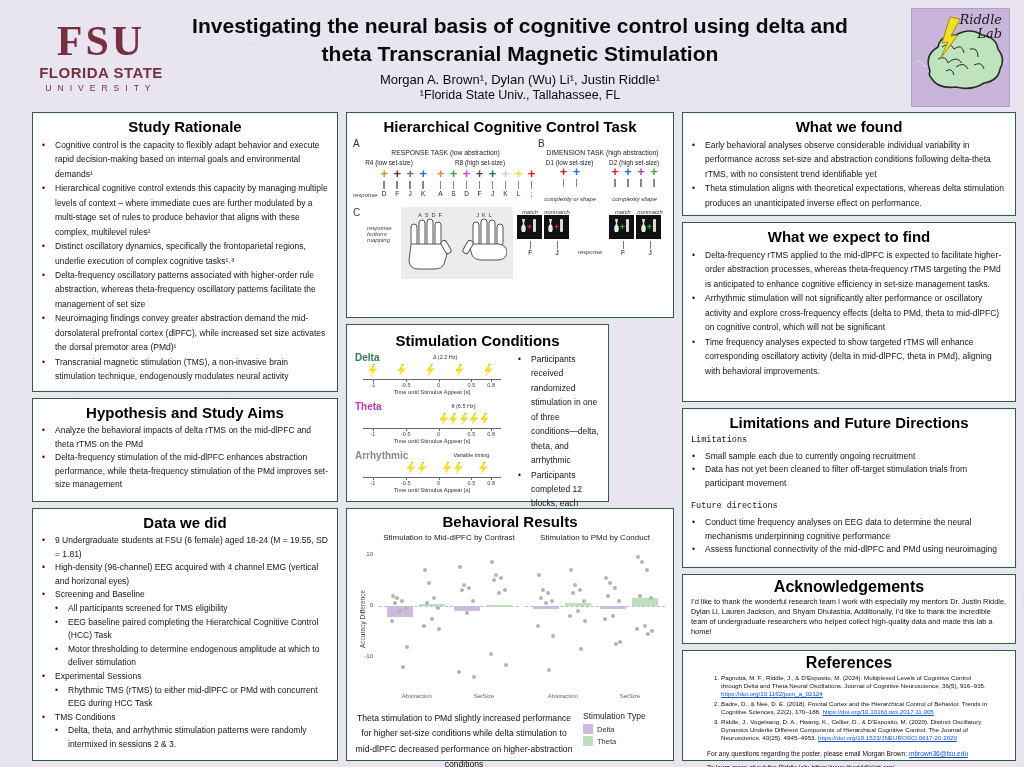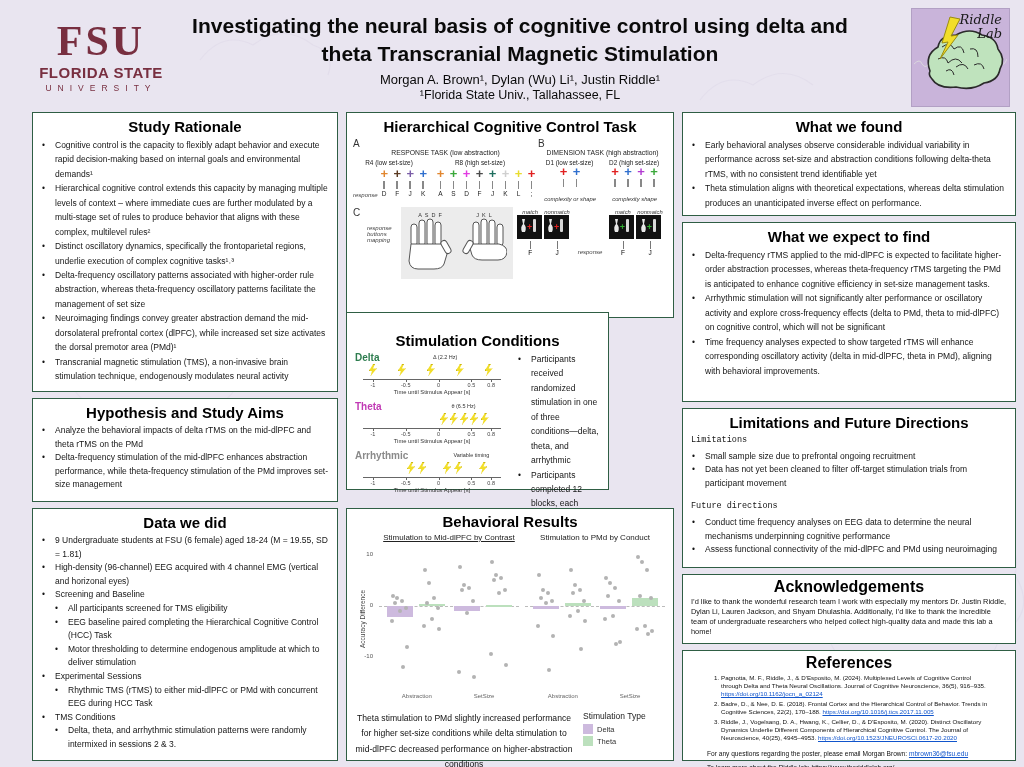--- a/index.html
+++ b/index.html
@@ -446,21 +446,21 @@
               <div style="text-align: center;">
                 <div class="vline" style="height:8px;margin:0 auto;"></div>
                 <div style="font-size:6.5px;">J</div>
               </div>
             </div>
           </div>
         </div>
     </div>
   </div>
 
-  <div class="box" style="left:346px;top:312px;width:263px;height:178px;padding:19px 8px;">
+  <div class="box" style="left:346px;top:324px;width:263px;height:178px;padding:7px 8px;">
     <div class="box-title">Stimulation Conditions</div>
     <div style="display:flex;">
       <div id="tl-area" style="width:158px;">
           <div style="position: relative; height: 49px;">
             <div class="tl-name" style="color: rgb(46, 125, 79); position: absolute; left: 0px; top: 0px;">Delta</div>
             <div class="tl-tag" style="left: 90.1429px; top: 2px;">Δ (2.2 Hz)</div>
             <div class="bolt" style="left: 13.8571px; top: 12px;"></div>
             <div class="bolt" style="left: 42.7714px; top: 12px;"></div>
             <div class="bolt" style="left: 71.6857px; top: 12px;"></div>
             <div class="bolt" style="left: 100.6px; top: 12px;"></div>
@@ -538,21 +538,21 @@
     </div>
   </div>
 
   <div class="box" style="left:346px;top:508px;width:328px;height:253px;padding:4px 8px;">
     <div class="box-title">Behavioral Results</div>
     <div id="chart" style="position:relative;height:172px;">
         <div class="ytick" style="left: 4px; top: 17.6667px;">10</div>
         <div class="ytick" style="left: 4px; top: 68.7778px;">0</div>
         <div class="ytick" style="left: 4px; top: 119.889px;">-10</div>
         <div class="ylab" style="left: 4px; top: 115px;">Accuracy Difference</div>
-        <div class="facet-title" style="position: absolute; left: 24px; width: 140px; top: 0px; text-decoration: underline;">Stimulation to Mid-dlPFC by Contrast</div>
+        <div class="facet-title" style="position: absolute; left: 24px; width: 140px; top: 0px;">Stimulation to Mid-dlPFC by Contrast</div>
         <div class="zero-line" style="left: 24px; width: 140px; top: 72.7778px;"></div>
         <div class="xcat" style="left: 61.8px; top: 160px;">Abstraction</div>
         <div class="bar" style="left: 31.8px; width: 26px; top: 72.7778px; height: 11.2444px; background: rgb(205, 186, 222);"></div>
         <div class="pt" style="left: 35.8px; top: 60.5556px;"></div>
         <div class="pt" style="left: 39.8px; top: 63.1111px;"></div>
         <div class="pt" style="left: 44.8px; top: 65.6667px;"></div>
         <div class="pt" style="left: 37.8px; top: 68.2222px;"></div>
         <div class="pt" style="left: 48.8px; top: 73.3333px;"></div>
         <div class="pt" style="left: 42.8px; top: 75.8889px;"></div>
         <div class="pt" style="left: 34.8px; top: 86.1111px;"></div>
@@ -680,21 +680,21 @@
         </div>
       </div>
   </div>
 
   <div class="box" style="left:682px;top:408px;width:334px;height:160px;">
     <div class="box-title">Limitations and Future Directions</div>
     <div class="subhead">Limitations</div>
     <div id="li-list1" class="tight">
         <div class="bul">
           <span class="mk">•</span>
-          <span class="tx">Small sample size due to prefrontal ongoing recruitment</span>
+          <span class="tx">Small sample each due to currently ongoing recruitment</span>
         </div>
         <div class="bul">
           <span class="mk">•</span>
           <span class="tx">Data has not yet been cleaned to filter off-target stimulation trials from participant movement</span>
         </div>
       </div>
     <div class="subhead" style="margin-top:10px;">Future directions</div>
     <div id="li-list2" class="tight">
         <div class="bul">
           <span class="mk">•</span>

